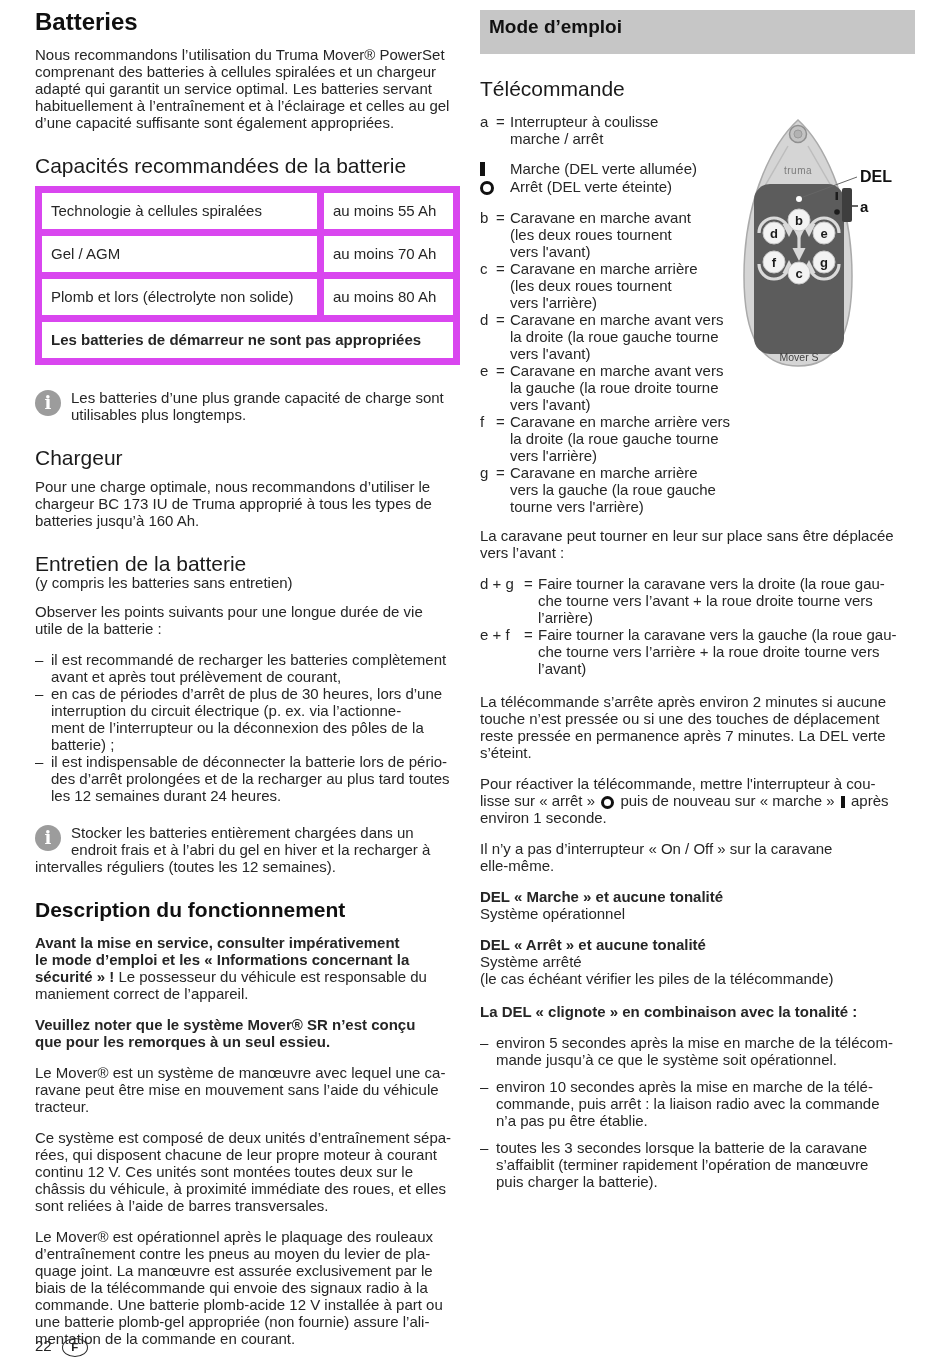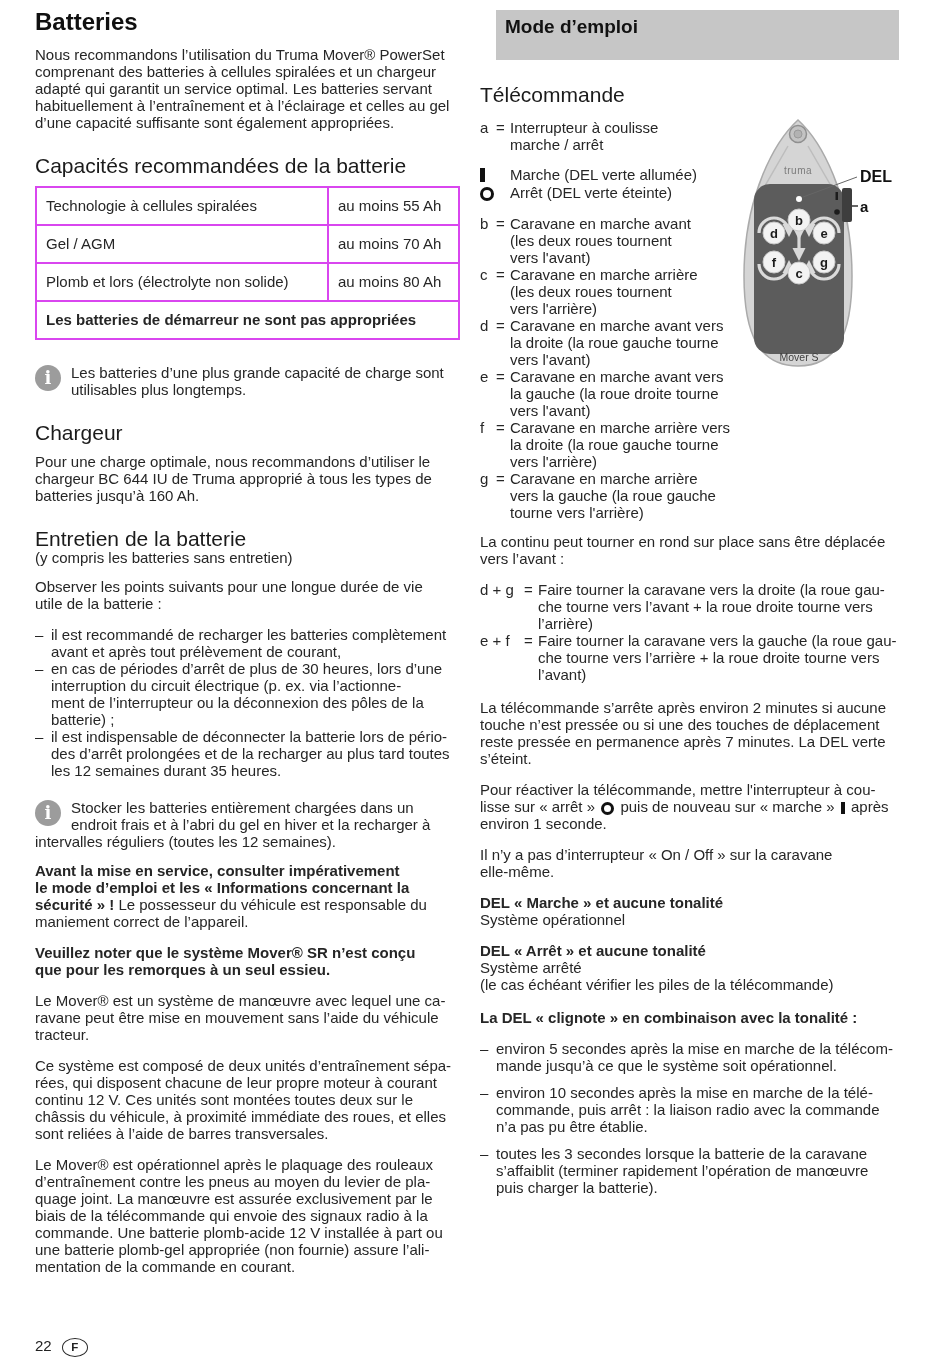--- a/index.html
+++ b/index.html
@@ -7,34 +7,34 @@
         font-family:"Liberation Sans",sans-serif;font-size:15px;line-height:17px;color:#262626;}
   .col-left{position:absolute;left:35px;top:10px;width:425px;}
   .col-right{position:absolute;left:480px;top:10px;width:435px;}
   .pre{white-space:pre-line;}
   p.para{white-space:pre-line;margin:12px 0 14px;}
   .title-bold{font-size:24px;font-weight:bold;color:#101010;margin:3px 0 16px;}
   .title-bold.mid{margin:26px 0 16px;font-size:21px;}
   .title-light{font-size:21px;font-weight:normal;color:#1b1b1b;margin:26px 0 12px;white-space:pre-line;}
   .subtitle{margin:-10px 0 12px;}
   table.cap{border-collapse:collapse;width:100%;margin:2px 0 24px;}
-  table.cap td{border:2px solid #d946ef;padding:9px 8px 10px 9px;vertical-align:middle;}
+  table.cap td{border:7px solid #d946ef;padding:9px 8px 10px 9px;vertical-align:middle;}
   table.cap td.val{width:112px;}
   table.cap td.note{font-weight:bold;}
   .note{margin:0 0 12px;}
   .note .info-ico{float:left;width:26px;height:26px;border-radius:50%;background:#9c9c9c;color:#fff;
         font-family:"DejaVu Serif",serif;font-weight:bold;font-size:18px;line-height:25px;text-align:center;
         margin:1px 10px 2px 0;}
   .dash-list{margin:0 0 14px;}
   .dash-list .item{position:relative;padding-left:16px;white-space:pre-line;}
   .dash-list.spaced .item{margin-bottom:10px;}
   .dash-list .dash{position:absolute;left:0;top:0;}
   .mixed b{white-space:pre-line;}
   .gray-bar{background:#c6c6c6;color:#111;font-weight:bold;font-size:19px;line-height:21px;
-        padding:6px 8px 23px 9px;margin:0 16px 26px;}
+        padding:6px 8px 17px 9px;margin:0 0 26px;}
   .def{display:grid;grid-template-columns:16px 14px 1fr;max-width:258px;}
   .def .k{white-space:nowrap;}
   .def .t{white-space:pre-line;}
   .defs{margin:13px 0 0;}
   .legend{margin:13px 0 0;}
   .legend .row{display:grid;grid-template-columns:30px 1fr;line-height:18px;}
   .combo{display:grid;grid-template-columns:44px 14px 1fr;}
   .combo .t{white-space:pre-line;}
   .combos{margin:0 0 16px;}
   .sym-on{display:inline-block;width:4.5px;height:14px;background:#111;vertical-align:-2px;}
@@ -87,47 +87,48 @@
     </table>
 
     <div class="note">
       <span class="info-ico">i</span>
       <span class="pre">Les batteries d’une plus grande capacité de charge sont
 utilisables plus longtemps.</span>
     </div>
 
     <div class="title-light">Chargeur</div>
     <p class="para">Pour une charge optimale, nous recommandons d’utiliser le
-chargeur BC 644 IU de Truma approprié à tous les types de
+chargeur BC 173 IU de Truma approprié à tous les types de
 batteries jusqu’à 160 Ah.</p>
 
     <div class="title-light">Entretien de la batterie</div>
     <div class="subtitle">(y compris les batteries sans entretien)</div>
     <p class="para">Observer les points suivants pour une longue durée de vie
 utile de la batterie :</p>
 
     <div class="dash-list">
       <div class="item"><span class="dash">–</span><span class="pre">il est recommandé de recharger les batteries complètement
 avant et après tout prélèvement de courant,</span></div>
       <div class="item"><span class="dash">–</span><span class="pre">en cas de périodes d’arrêt de plus de 30 heures, lors d’une
 interruption du circuit électrique (p. ex. via l’actionne-
 ment de l’interrupteur ou la déconnexion des pôles de la
 batterie) ;</span></div>
       <div class="item"><span class="dash">–</span><span class="pre">il est indispensable de déconnecter la batterie lors de pério-
 des d’arrêt prolongées et de la recharger au plus tard toutes
-les 12 semaines durant 35 heures.</span></div>
+les 12 semaines durant 24 heures.</span></div>
     </div>
 
     <div class="note" style="margin-top:20px">
       <span class="info-ico">i</span>
       <span class="pre">Stocker les batteries entièrement chargées dans un
 endroit frais et à l’abri du gel en hiver et la recharger à
 intervalles réguliers (toutes les 12 semaines).</span>
     </div>
 
+    <div class="title-bold mid">Description du fonctionnement</div>
 
     <p class="para mixed"><b>Avant la mise en service, consulter impérativement
 le mode d’emploi et les « Informations concernant la
 sécurité » !</b><span class="pre"> Le possesseur du véhicule est responsable du
 maniement correct de l’appareil.</span></p>
 
     <p class="para mixed"><b>Veuillez noter que le système Mover® SR n’est conçu
 que pour les remorques à un seul essieu.</b></p>
 
     <p class="para">Le Mover® est un système de manœuvre avec lequel une ca-
@@ -262,21 +263,21 @@
         <rect x="135.5" y="74" width="2.5" height="8" fill="#1c1c1c"></rect>
         <circle cx="137" cy="94" r="2.8" fill="#1c1c1c"></circle>
 
         <line x1="157" y1="59" x2="103" y2="79" stroke="#666" stroke-width="1"></line>
         <text x="160" y="64" font-size="16" font-weight="bold" fill="#111">DEL</text>
         <line x1="152" y1="88" x2="158" y2="88" stroke="#333" stroke-width="1.5"></line>
         <text x="160" y="94" font-size="15" font-weight="bold" fill="#111">a</text>
       </svg>
     </div>
 
-    <p class="para turn-intro">La continu peut tourner en rond sur place sans être déplacée
+    <p class="para turn-intro">La caravane peut tourner en leur sur place sans être déplacée
 vers l’avant :</p>
 
     <div class="combos">
       <div class="combo">
           <span>d + g</span>
           <span>=</span>
           <span class="t">Faire tourner la caravane vers la droite (la roue gau-
 che tourne vers l’avant + la roue droite tourne vers
 l’arrière)</span>
         </div>

